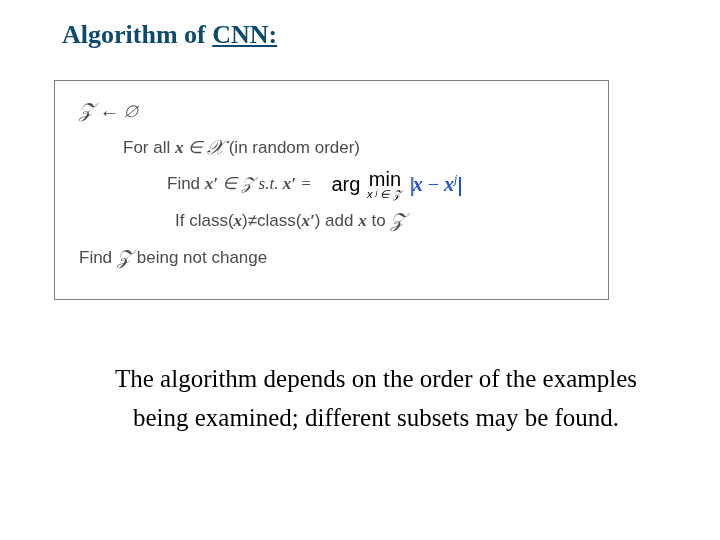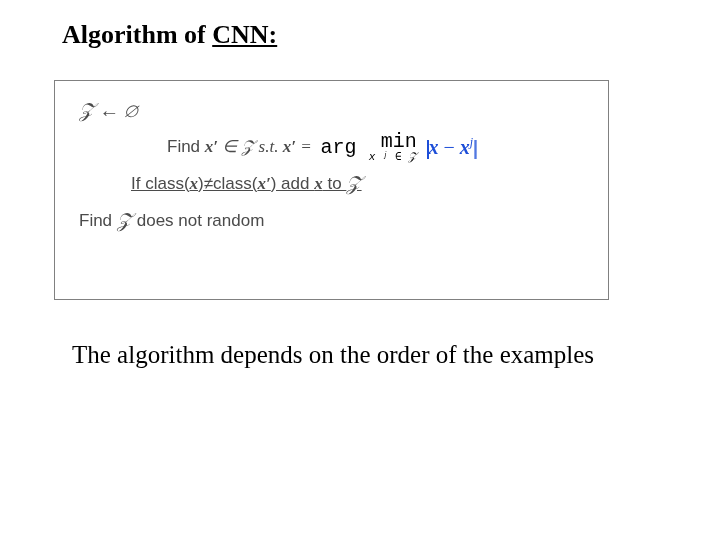--- a/index.html
+++ b/index.html
@@ -15,21 +15,21 @@
     position: relative;
     width: 720px;
     height: 540px;
     box-sizing: border-box;
   }
   .title {
     position: absolute;
     top: 20px;
     left: 62px;
     font-size: 26px;
-    color: #000000;
+    color: #0c4a6e;
     font-weight: bold;
   }
   .title .underline {
     text-decoration: underline;
   }
   .algo-box {
     position: absolute;
     top: 80px;
     left: 54px;
     width: 555px;
@@ -40,21 +40,21 @@
     padding: 14px 18px 14px 24px;
     font-family: Verdana, Geneva, sans-serif;
     font-size: 17px;
     color: #4b4b4b;
     line-height: 1.55;
   }
   .algo-line1 { }
   .algo-line2 { margin-top: 6px; }
   .algo-line3 { margin-left: 44px; margin-top: 6px; }
   .algo-line4 { margin-left: 88px; margin-top: 6px; position: relative; height: 30px; }
-  .algo-line5 { margin-left: 52px; margin-top: 6px; text-decoration: underline; }
+  .algo-line5 { margin-left: 96px; margin-top: 6px; }
   .algo-line6 { margin-top: 6px; }
   .scriptZ, .scriptX {
     font-family: "Times New Roman", serif;
     font-style: italic;
     font-size: 20px;
     vertical-align: -1px;
   }
   .bfx {
     font-family: "Times New Roman", serif;
     font-style: italic;
@@ -62,23 +62,23 @@
   }
   .mathpart {
     font-family: "Times New Roman", serif;
     font-style: italic;
   }
   .line4-find { display: inline-block; vertical-align: middle; }
   .argmin-block {
     display: inline-block;
     vertical-align: middle;
     text-align: left;
-    margin-left: 4px;
+    margin-left: 15px;
     color: #000000;
-    font-family: Liberation Mono, monospace;
+    font-family: Liberation Sans, sans-serif;
   }
   .argmin-arg {
     display: inline-block;
     vertical-align: middle;
     font-size: 20px;
     margin-right: 2px;
   }
   .minmin {
     display: inline-block;
     vertical-align: middle;
@@ -107,43 +107,47 @@
     margin-right: 1px;
   }
   .sup-j {
     font-size: 12px;
     vertical-align: super;
     font-style: italic;
   }
 
   .footer-text {
     position: absolute;
-    top: 336px;
+    top: 360px;
     left: 72px;
     right: 40px;
     font-size: 25px;
     color: #000000;
     line-height: 1.55;
+    text-align: center;
   }
 </style>
 </head>
 <body>
 
 <div class="slide">
 
   <div class="title">
     <span>Algorithm of </span><span class="underline">CNN:</span>
   </div>
 
   <div class="algo-box">
     <div class="algo-line1">
       <span class="scriptZ">𝒵 ← ∅</span>
     </div>
 
 
+    <div class="algo-line3">
+      <span>For all </span><span class="bfx">x</span><span class="mathpart"> ∈ </span><span class="scriptX">𝒳</span><span> (in random order)</span>
+    </div>
 
     <div class="algo-line4">
       <span class="line4-find">
         <span>Find </span><span class="bfx">x′</span><span class="mathpart"> ∈ 𝒵 s.t.  </span><span class="bfx">x′</span><span class="mathpart"> = </span>
       </span>
       <span class="argmin-block">
         <span class="argmin-arg">arg</span>
         <span class="minmin">
           <div class="min-top">min</div>
           <div class="min-sub">x ʲ ∈ 𝒵</div>
@@ -152,21 +156,22 @@
       <span class="normblock">
         <span class="dbar">||</span><span class="bfx">x</span><span> − </span><span class="bfx">x</span><span class="sup-j">j</span><span class="dbar">||</span>
       </span>
     </div>
 
     <div class="algo-line5">
       <span>If class(</span><span class="bfx">x</span><span>)≠class(</span><span class="bfx">x′</span><span>) add </span><span class="bfx">x</span><span> to </span><span class="scriptZ">𝒵</span>
     </div>
 
     <div class="algo-line6">
-      <span>Find </span><span class="scriptZ">𝒵</span><span> does not random</span>
+      <span>Find </span><span class="scriptZ">𝒵</span><span> being not change</span>
     </div>
   </div>
 
   <div class="footer-text">
     <div>The algorithm depends on the order of the examples</div>
+    <div>being examined;  different subsets may be found.</div>
   </div>
 
 </div>
 
 </body></html>

